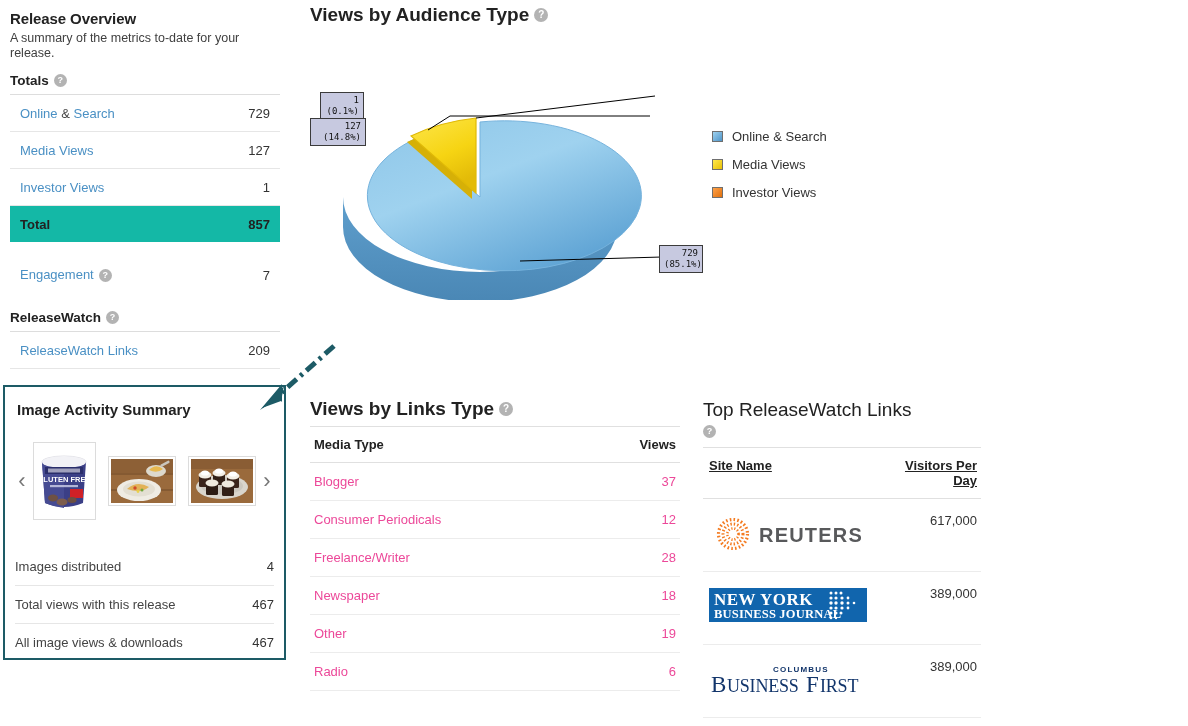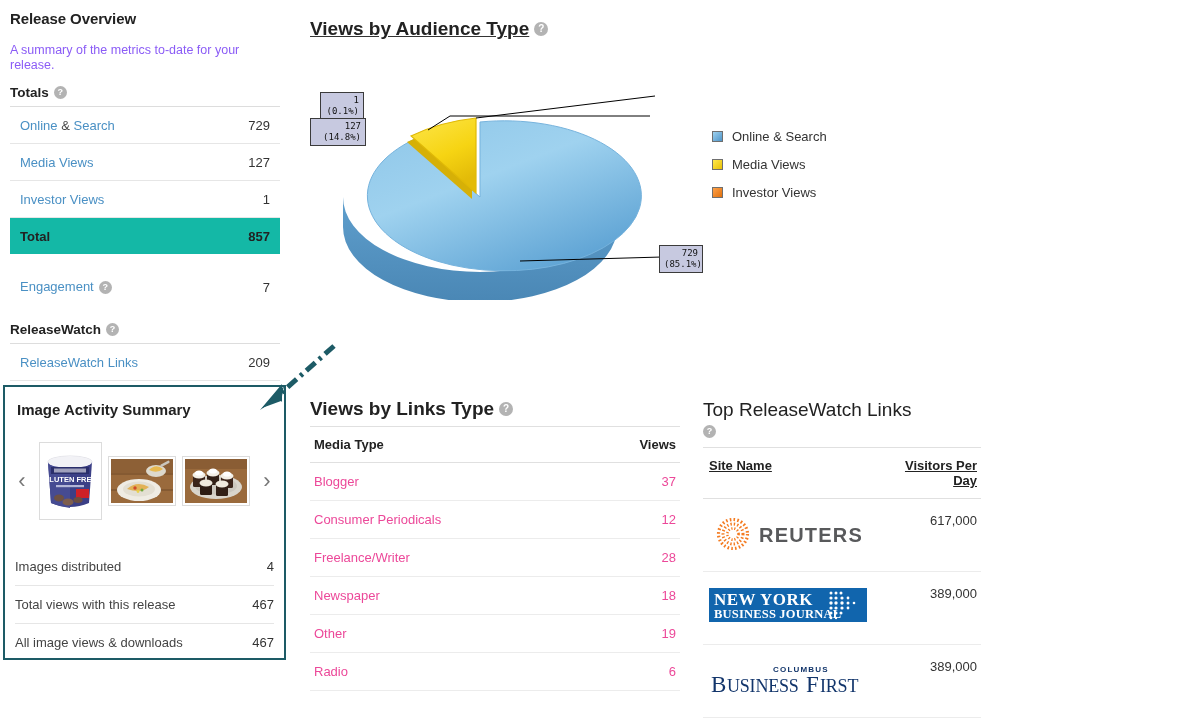--- a/index.html
+++ b/index.html
@@ -30,21 +30,21 @@
 
   
   .sidebar{
     position:absolute;left:10px;top:10px;width:270px;
   }
   .panel-title{
     font-size:15px;font-weight:bold;color:#222;margin:0 0 3px 0;
     letter-spacing:-0.1px;
   }
   .panel-sub{
-    font-size:12.5px;color:#8b5cf6;line-height:15px;margin:16px 0 12px 0;
+    font-size:12.5px;color:#404040;line-height:15px;margin:4px 0 12px 0;
   }
   .section-label{
     font-size:13.5px;font-weight:bold;color:#222;
     padding-bottom:6px;border-bottom:1px solid #dddddd;
     margin-top:2px;
   }
   .totals-row{
     height:36px;font-size:13px;padding:0 10px 0 10px;
   }
   .totals-row .lbl{color:#4a90c4;}
@@ -69,38 +69,38 @@
     font-size:15px;font-weight:bold;color:#222;margin:14px 0 0 12px;
   }
   .carousel{
     display:flex;align-items:center;justify-content:space-between;
     margin:18px 8px 0 8px;height:90px;
   }
   .chev{
     color:#777;font-size:22px;line-height:1;width:18px;text-align:center;
     cursor:pointer;user-select:none;
   }
-  .thumbs{display:flex;align-items:center;gap:6px;}
+  .thumbs{display:flex;align-items:center;gap:12px;}
   .thumb{
     border:1px solid #dcdcdc;background:#fff;padding:2px;
     box-sizing:border-box;overflow:hidden;
   }
   .thumb.t1{width:63px;height:78px;}
   .thumb.t2,.thumb.t3{width:68px;height:50px;}
   .thumb svg{display:block;}
   .ias-rows{margin:22px 10px 0 10px;}
   .ias-row{height:37px;font-size:13px;color:#444;}
   .ias-row .val{color:#333;}
   .ias-row:last-child{border-bottom:none;}
 
   
   .arrow-annot{position:absolute;left:248px;top:340px;width:100px;height:80px;}
 
   
-  .pie-panel{position:absolute;left:310px;top:18px;width:680px;height:300px;text-decoration:underline;}
+  .pie-panel{position:absolute;left:310px;top:4px;width:680px;height:300px;}
   .pie-title{
     font-size:19px;font-weight:bold;color:#222;margin:0;
   }
   .pie-title .help-icon{width:14px;height:14px;line-height:14px;font-size:10px;}
   .pie-wrap{position:absolute;left:0px;top:75px;width:420px;height:215px;}
   .callout{
     position:absolute;background:#c7c9e0;border:1px solid #3b3b3b;
     font-family:"DejaVu Sans Mono","Liberation Mono",monospace;
     font-size:9px;color:#111;line-height:11px;text-align:right;
     padding:2px 4px 2px 4px;box-sizing:border-box;white-space:pre;

